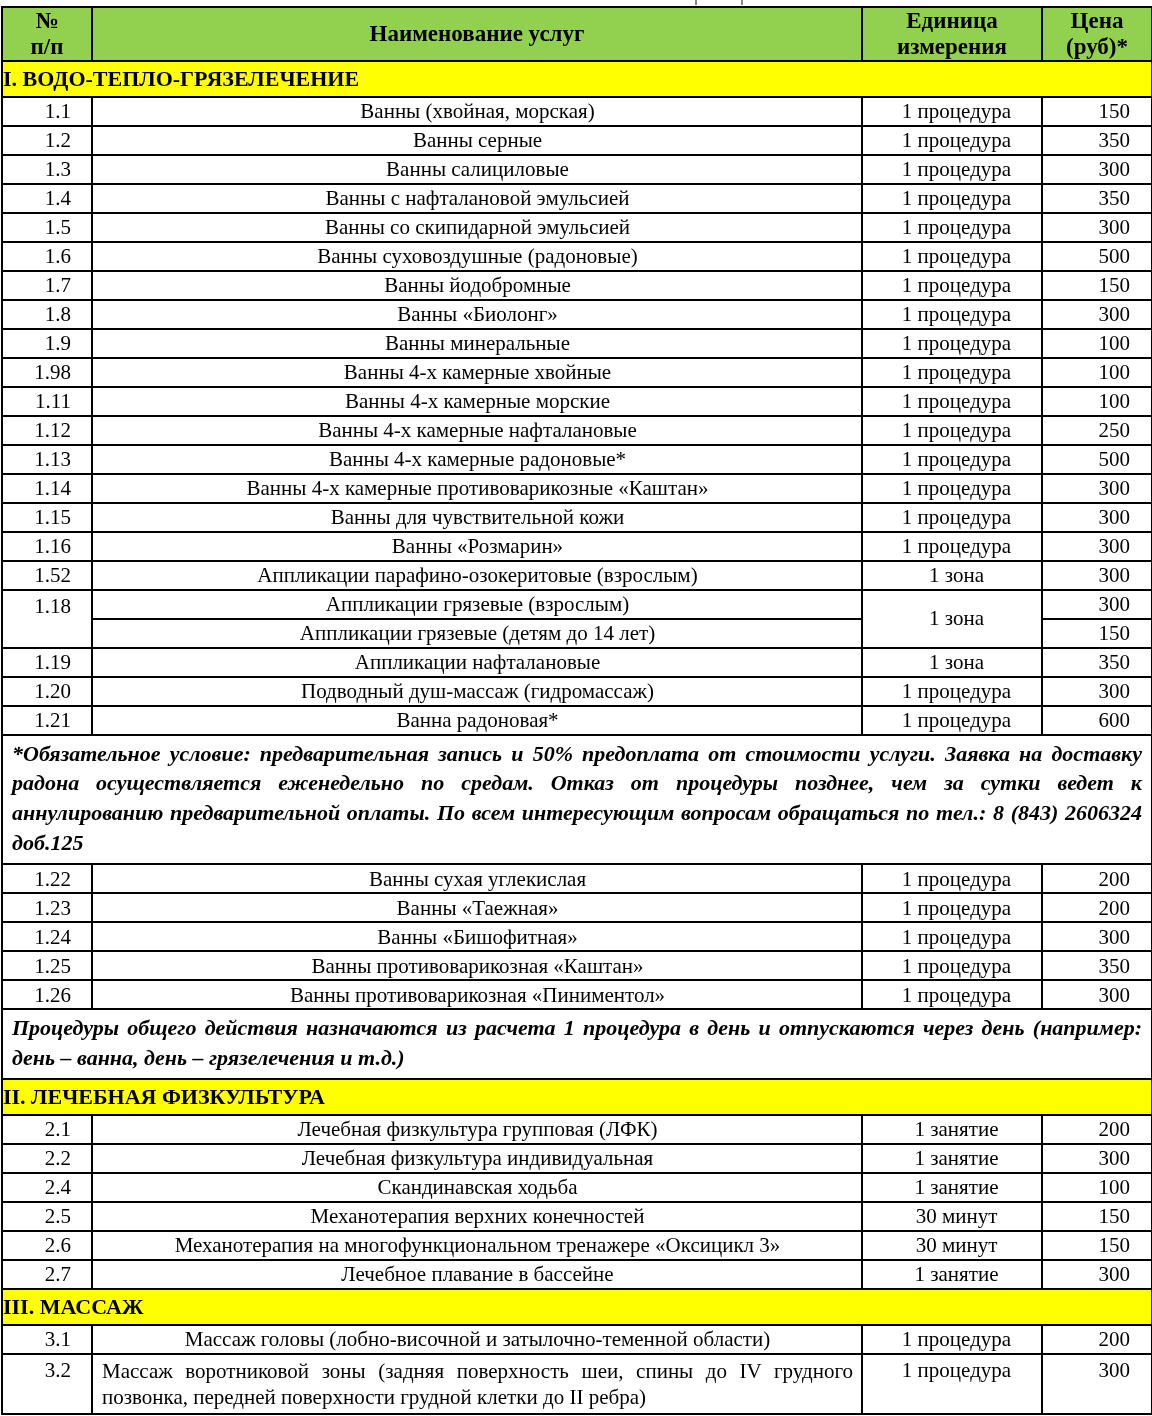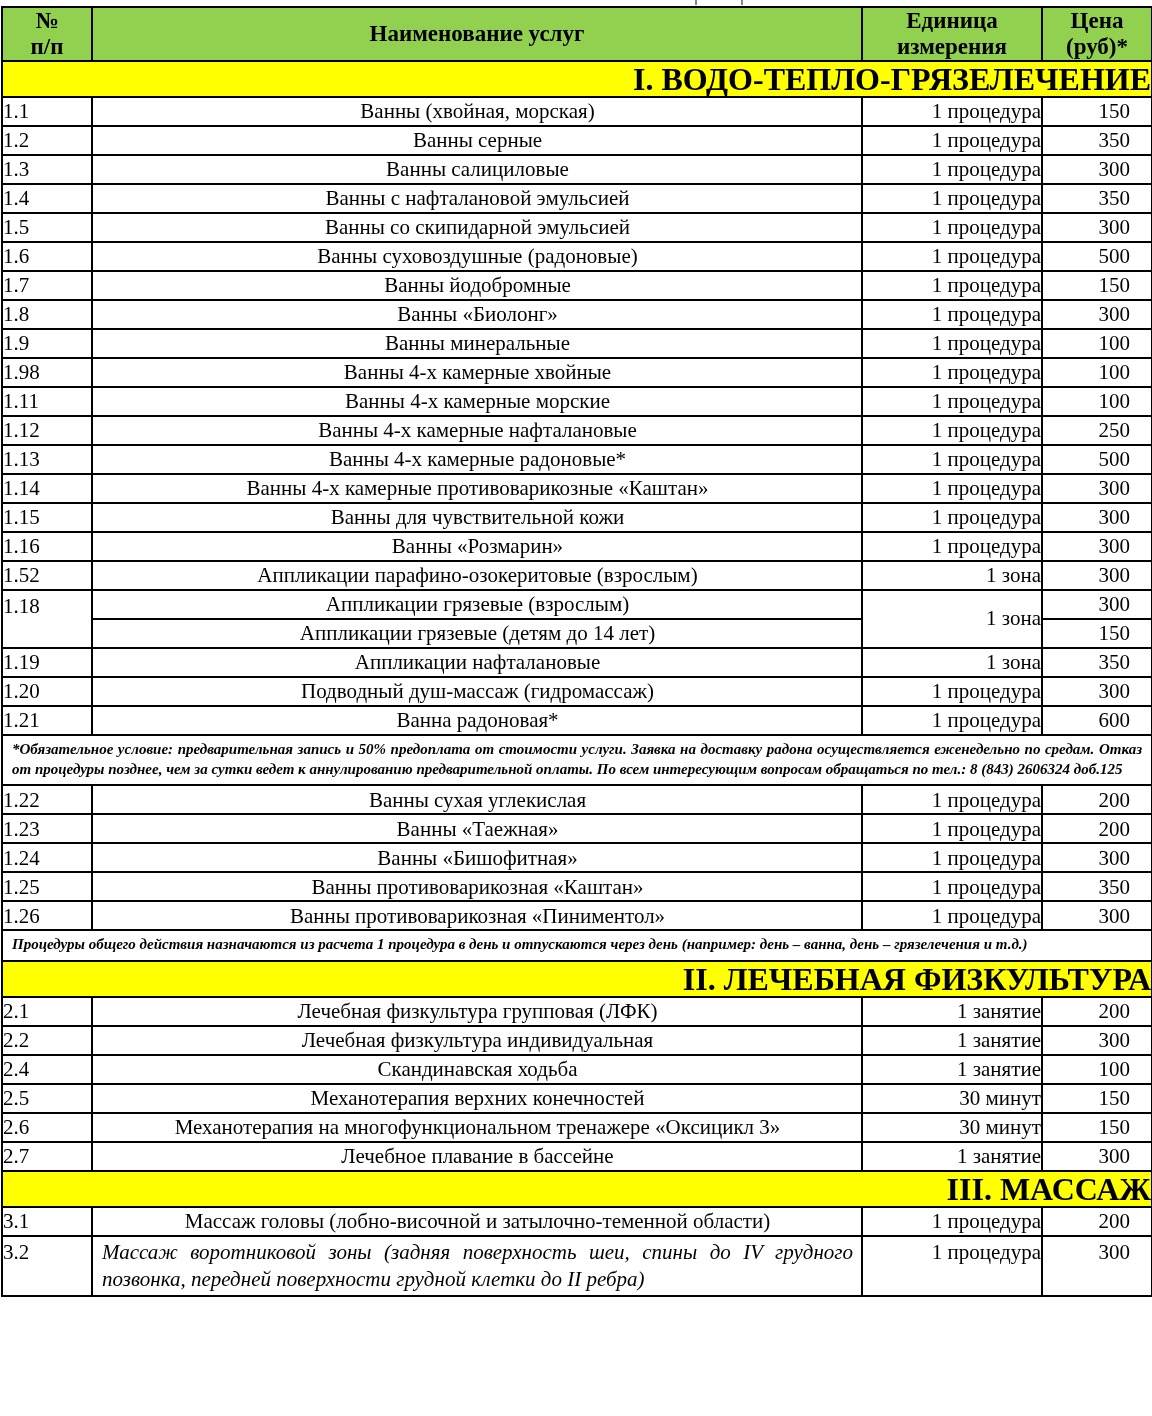--- a/index.html
+++ b/index.html
@@ -35,36 +35,36 @@
     font-weight:bold;
     font-size:23px;
     text-align:center;
     height:50px;
     line-height:1.12;
     white-space:pre-line;
   }
   tr.section-row td{
     background:var(--section-bg);
     font-weight:bold;
-    font-size:32px;
-    text-align:right;
+    font-size:22px;
+    text-align:left;
     height:34px;
     line-height:1.0;
   }
   tr.data-row td{height:27px;font-size:21px;line-height:1.25;}
-  td.c-num{padding-right:8px;}
+  td.c-num{text-align:right;padding-right:20px;}
   td.c-name{text-align:center;padding-left:9px;padding-right:8px;}
-  td.c-name.justify{text-align:justify;font-style:italic;}
-  td.c-unit{text-align:right;padding-left:9px;}
+  td.c-name.justify{text-align:justify;}
+  td.c-unit{text-align:center;padding-left:9px;}
   td.c-price{text-align:right;padding-right:21px;}
   td.v-top{vertical-align:top;padding-top:2px;}
   tr.note-row td{
     font-weight:bold;
     font-style:italic;
-    font-size:15px;
+    font-size:22px;
     text-align:justify;
     line-height:1.36;
     padding:3px 9px 5px 9px;
   }
   tr.tall td{height:56px;}
 </style>
 </head>
 <body>
 
 <div class="page">

